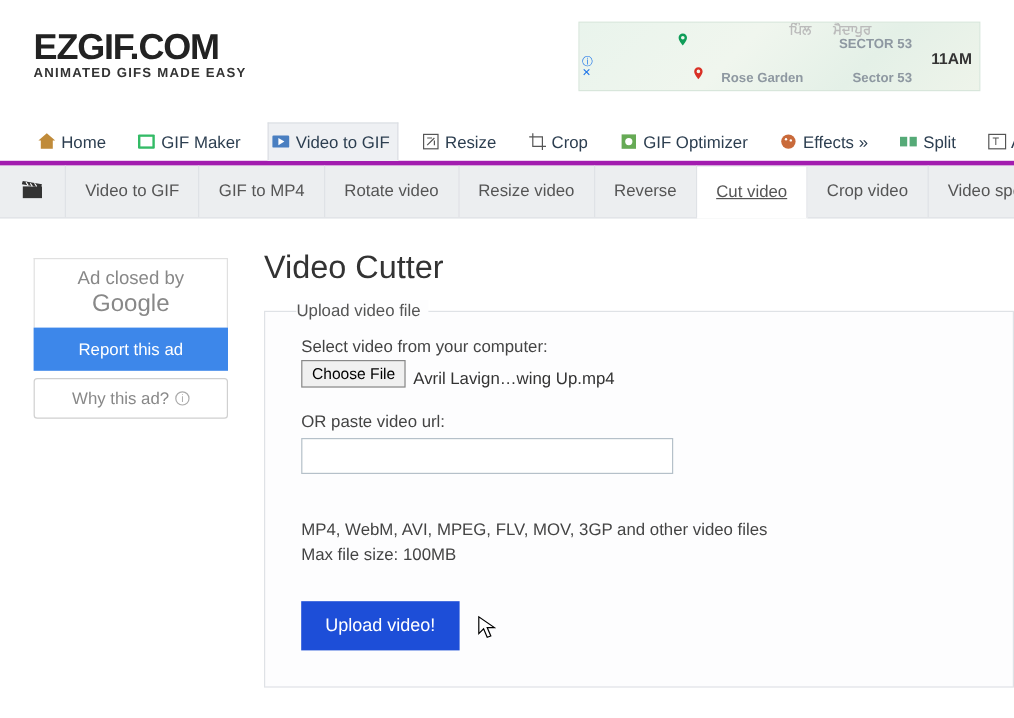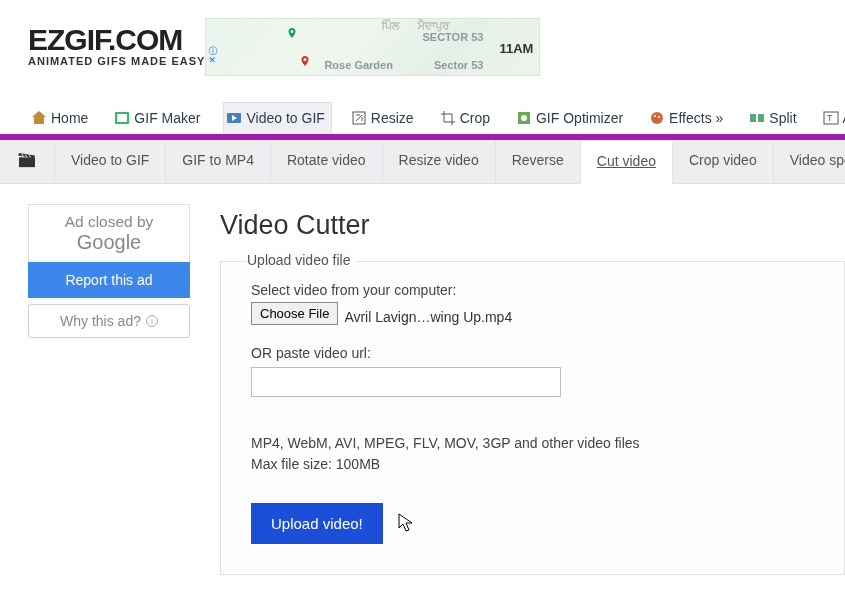--- a/index.html
+++ b/index.html
@@ -7,21 +7,21 @@
   font-family: Arial, Helvetica, sans-serif;
   font-size: 14px;
   color: #333;
   background: #fff;
   width: 845px;
   overflow: hidden;
 }
 .container { padding: 0; }
 
 
-.header { display: flex; justify-content: flex-start; padding: 18px 28px 0 28px; }
+.header { display: flex; justify-content: space-between; padding: 18px 28px 0 28px; }
 .logo-block { margin-top: 8px; }
 .logo-main {
   font-family: "Arial Black", Arial, sans-serif;
   font-weight: 900;
   font-size: 30px;
   letter-spacing: -1px;
   color: #222;
   line-height: 0.9;
   font-stretch: condensed;
 }
@@ -64,21 +64,21 @@
 .maptext.punjabi2 { left: 175px; top: 0px; color: #bbb; }
 .maptext.time { right: 6px; top: 22px; color: #333; font-size: 13px; font-weight: 600; }
 
 
 .nav1 {
   display: flex;
   padding: 0 28px;
   margin-top: 26px;
   gap: 16px;
   align-items: center;
-  border-bottom: 6px solid #a21caf;
+  border-bottom: 4px solid #a21caf;
 }
 .nav1 .item {
   display: flex;
   align-items: center;
   gap: 4px;
   padding: 7px 6px 7px 2px;
   color: #2c3e50;
   font-size: 14px;
   cursor: pointer;
   border: 1px solid transparent;
@@ -116,20 +116,21 @@
 .nav2 .clapicon { width: 18px; height: 16px; }
 
 
 .content { display: flex; gap: 30px; padding: 20px 0 20px 28px; align-items: flex-start; }
 .sidebar { width: 162px; flex-shrink: 0; }
 .adclosed {
   text-align: center;
   padding: 8px 0;
   border: 1px solid #e0e0e0;
   border-bottom: none;
+  margin-top: 13px;
 }
 .adclosed-line1 { color: #888; font-size: 15.5px; }
 .adclosed-line2 { color: #888; font-size: 20px; letter-spacing: 0px; }
 .reportbtn {
   width: 100%;
   background: #3d87ea;
   color: #fff;
   border: none;
   padding: 10px 0;
   font-size: 14px;

